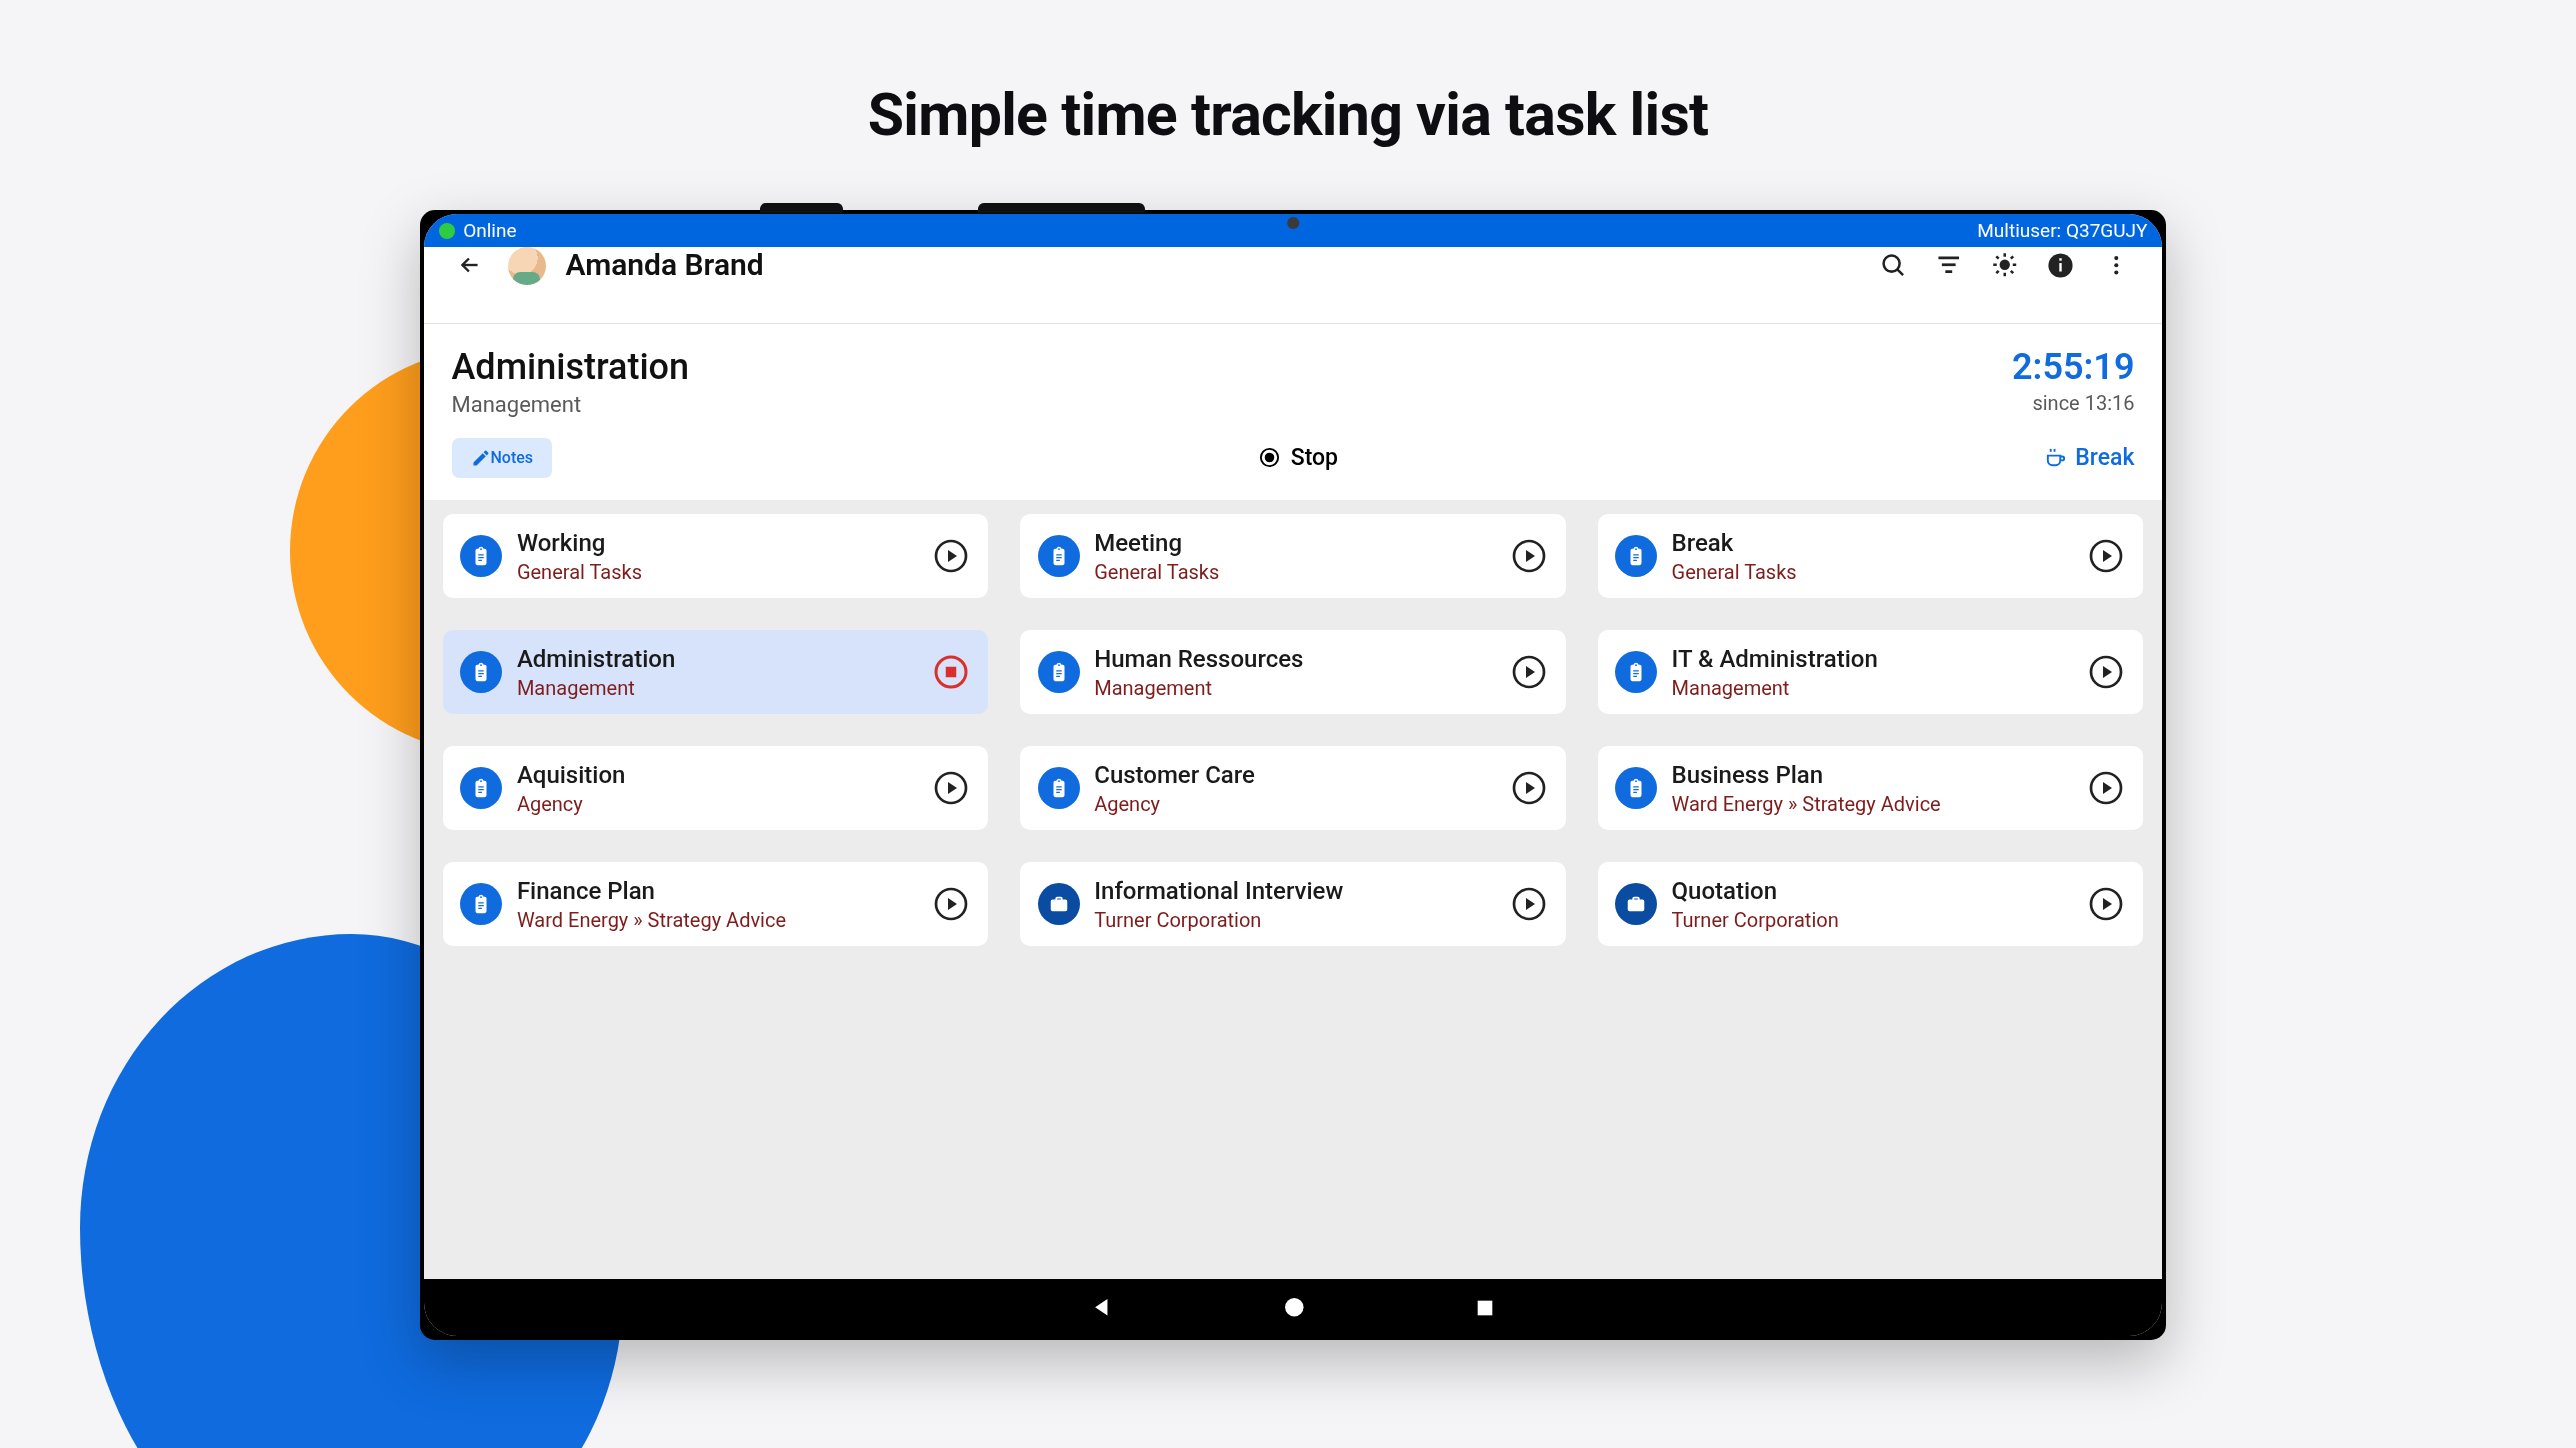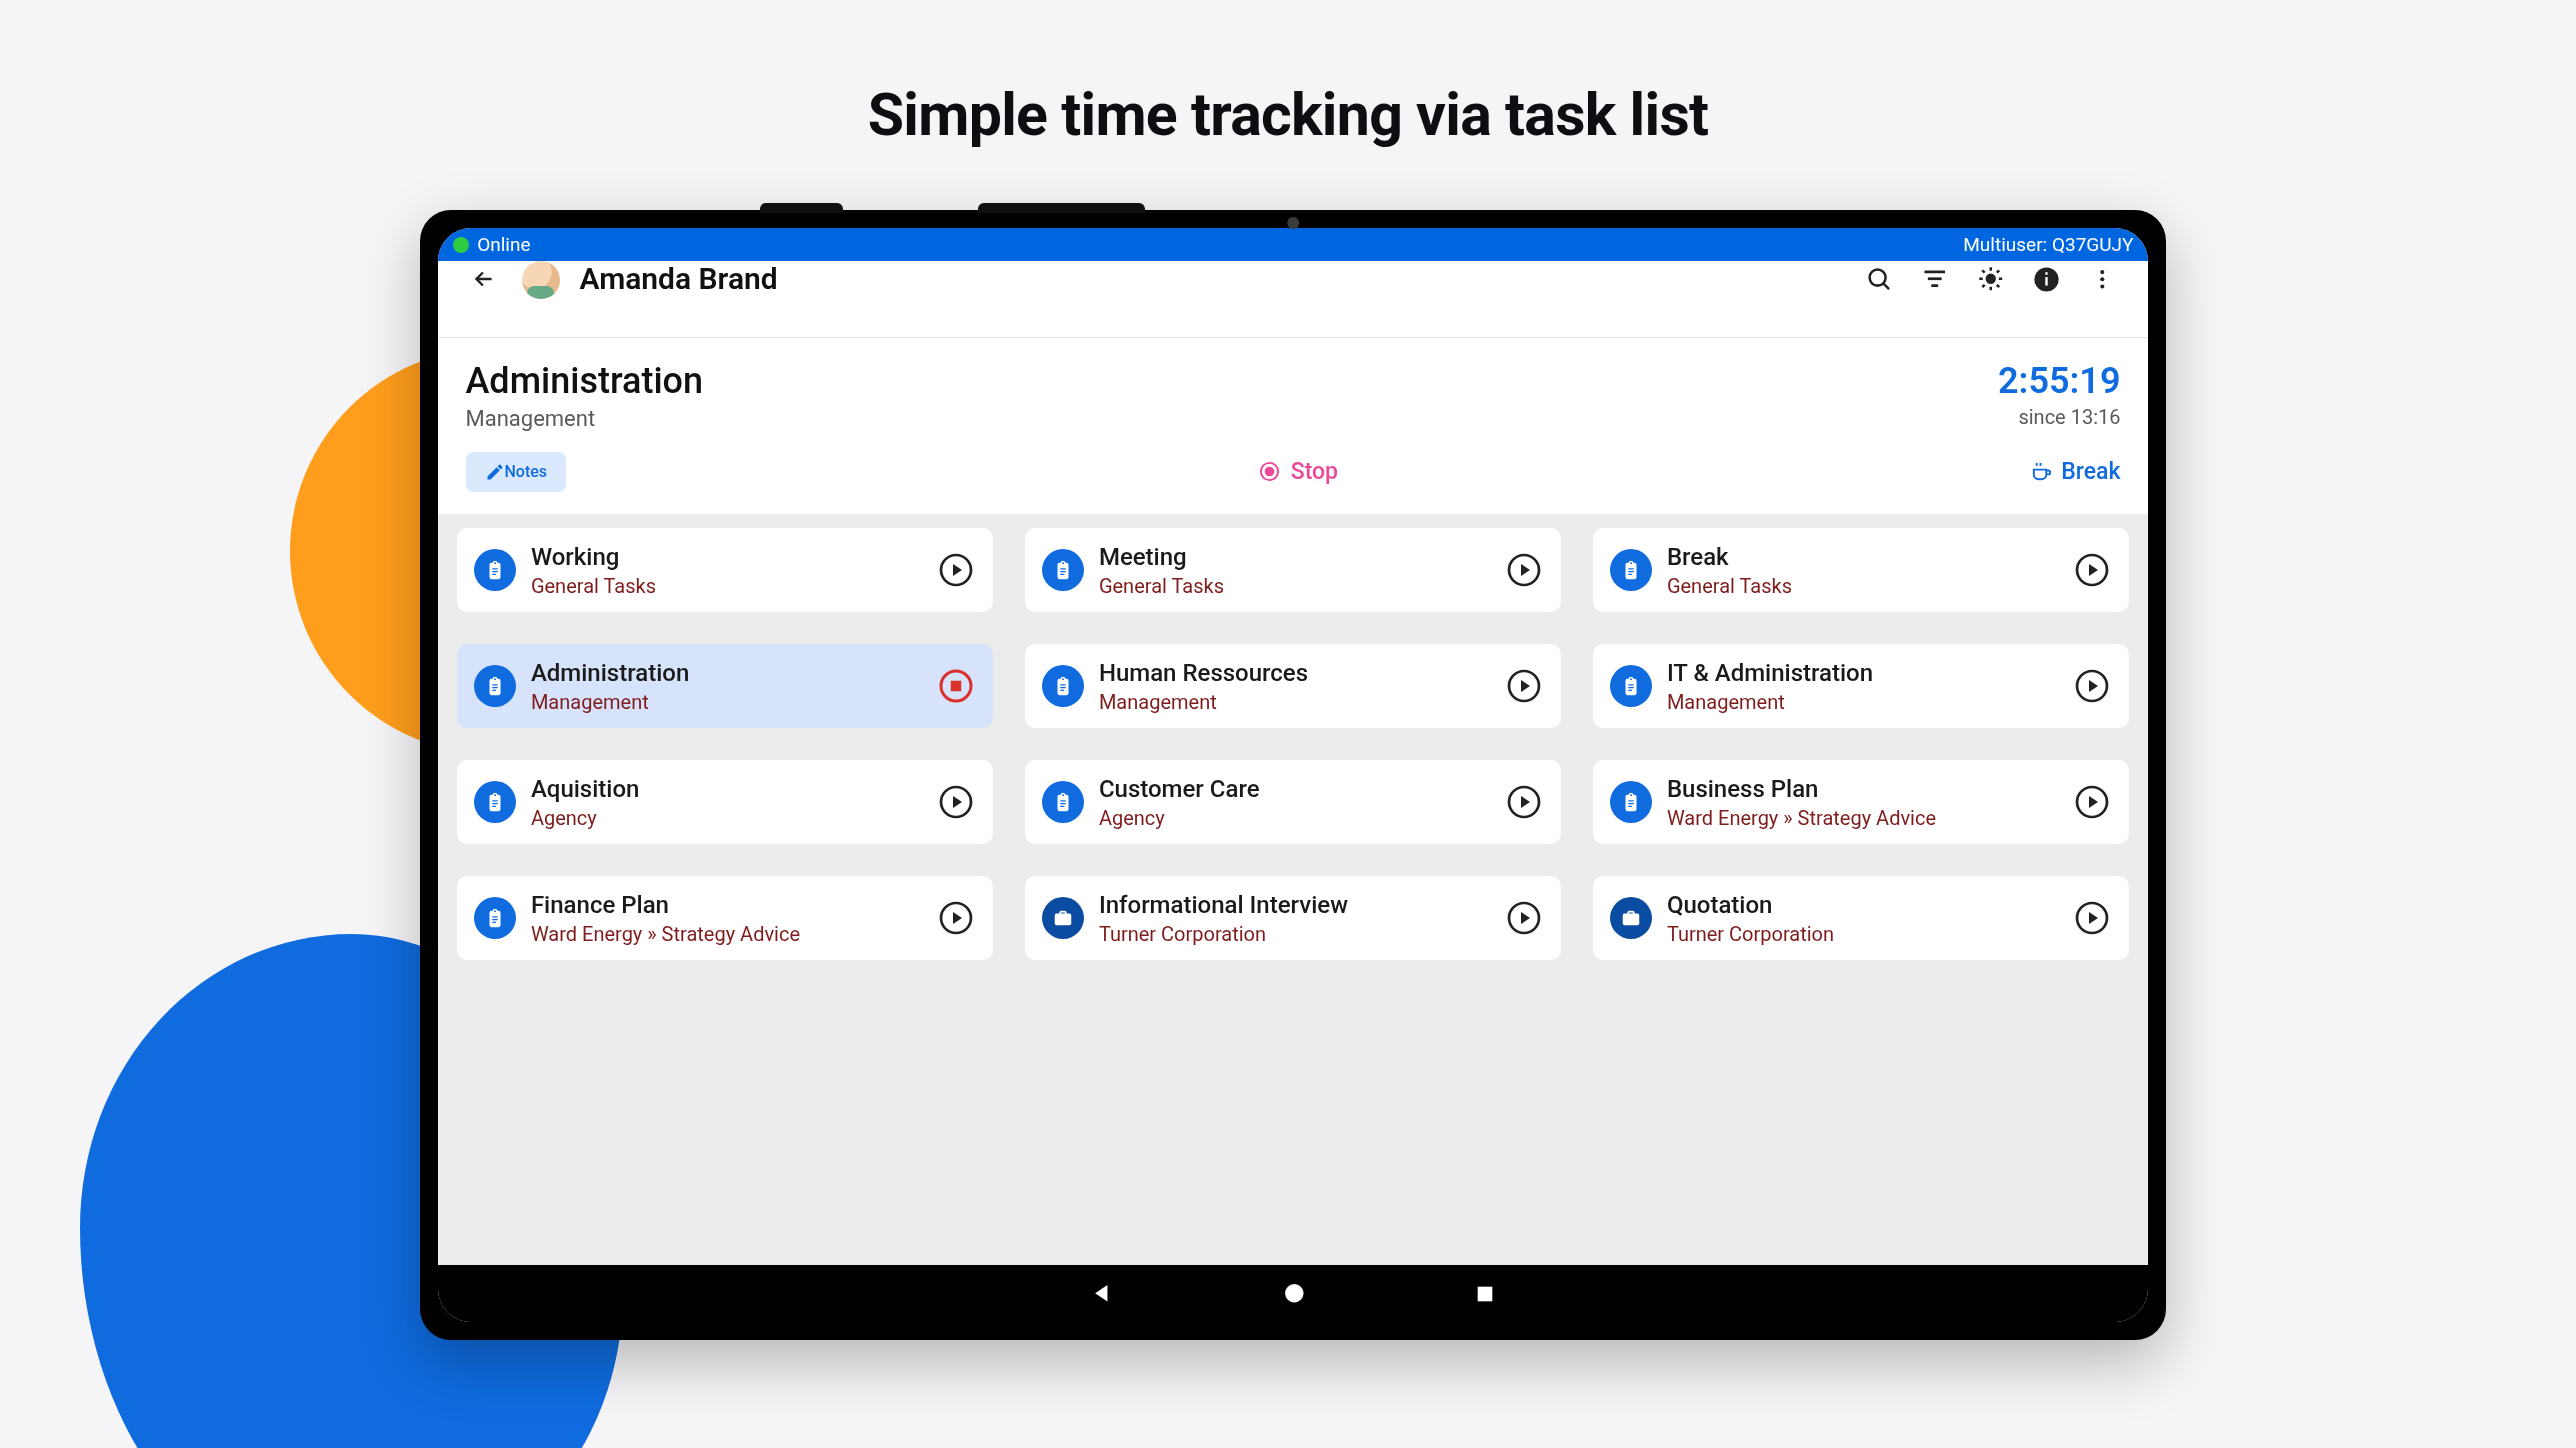--- a/index.html
+++ b/index.html
@@ -41,22 +41,22 @@
     color: #0e0e12;
     letter-spacing: -0.7px;
   }
 
   
   .tablet {
     position: absolute;
     left: 420px; top: 210px;
     width: 1746px; height: 1130px;
     background: #000;
-    border-radius: 31px;
-    padding: 18px;
+    border-radius: 15px;
+    padding: 4px;
     box-shadow: 0 22px 58px rgba(0,0,0,.25);
     z-index: 5;
   }
   .tablet-pwr {
     position: absolute;
     top: -7.2px; left: 340px;
     width: 83px; height: 10px;
     background: #101010;
     border-radius: 5.8px 5.8px 0 0;
   }
@@ -158,21 +158,21 @@
   .chip-notes {
     background:#dbe9ff;
     color:#0f6bde;
     font-size: 16px;
     font-weight:500;
     border-radius: 7.2px;
     padding: 10px 19px;
     display:flex; align-items:center; gap:0;
   }
   .act-center { flex:1; display:flex; justify-content:center; }
-  .stop-btn { display:flex; align-items:center; gap:10px; color:#ec4899; font-size:23px; font-weight:500;text-align:center; }
+  .stop-btn { display:flex; align-items:center; gap:10px; color:#000000; font-size:23px; font-weight:500;text-align:center; }
   .break-btn { display:flex; align-items:center; gap:8.7px; color:#0f6bde; font-size:23px; font-weight:500; }
 
   
   .task-area {
     flex:1;
     background:#ececec;
     padding: 14.5px 19px;
     overflow:auto;
   }
   .task-grid {

